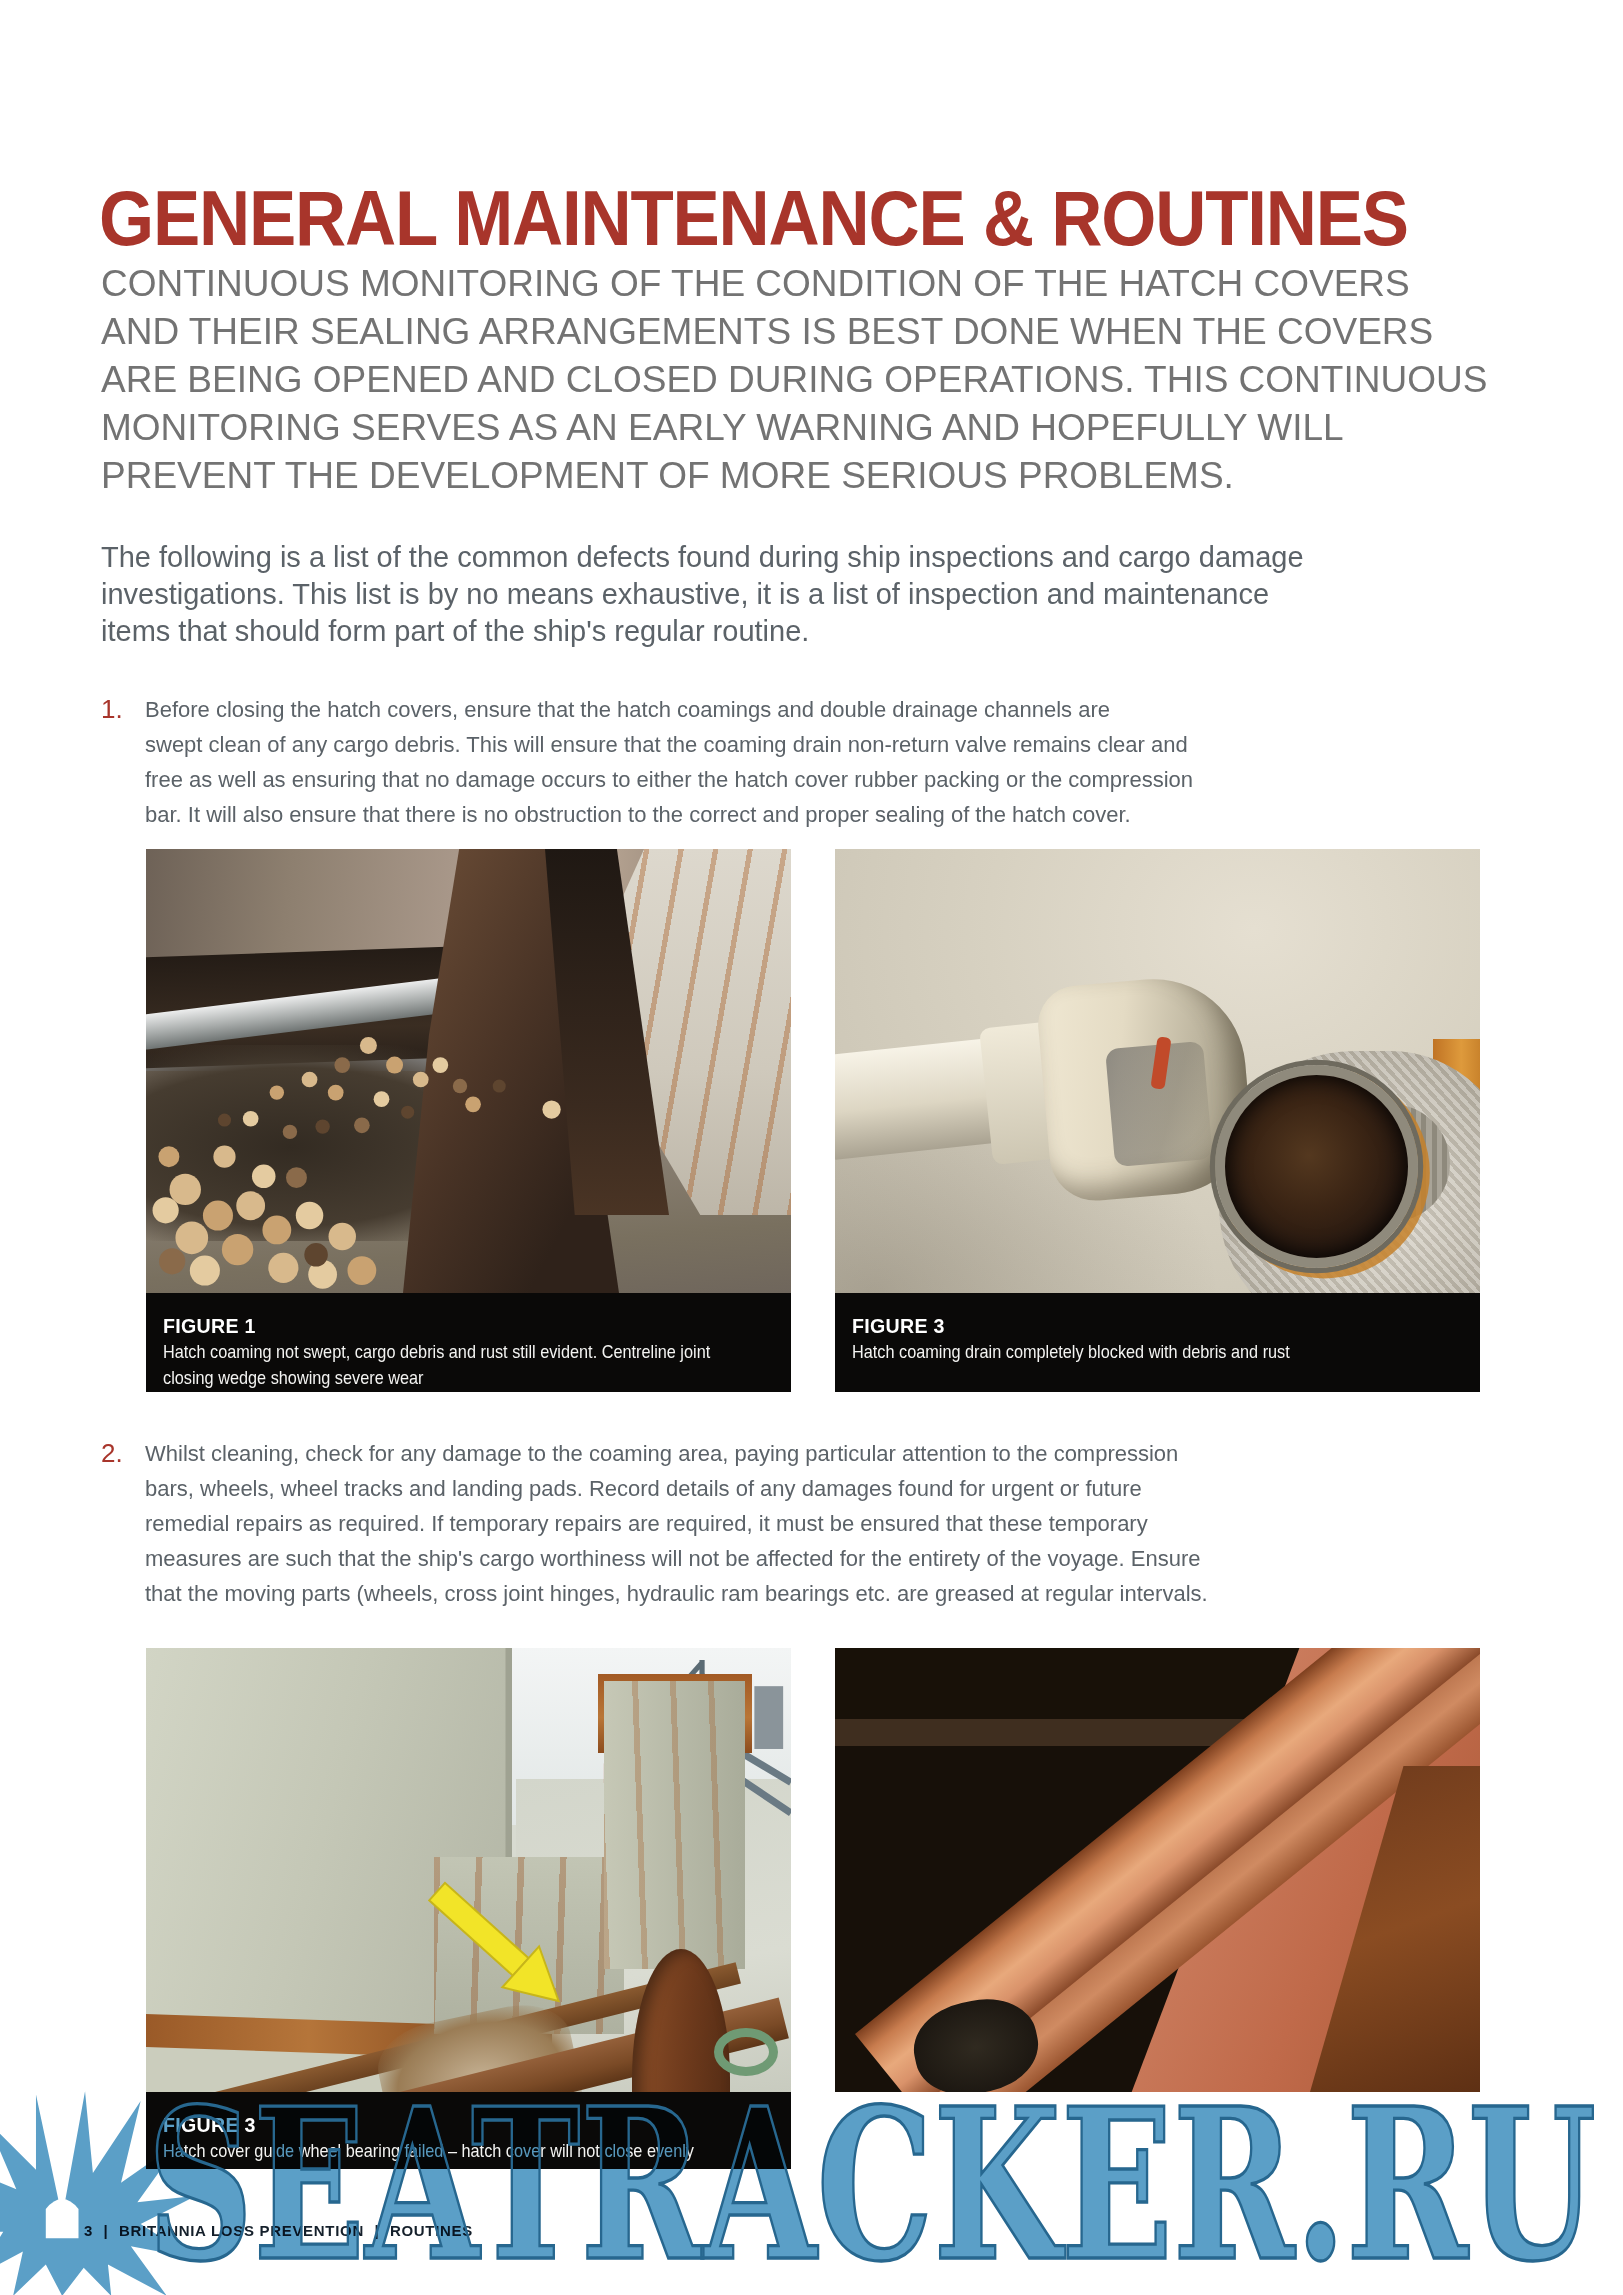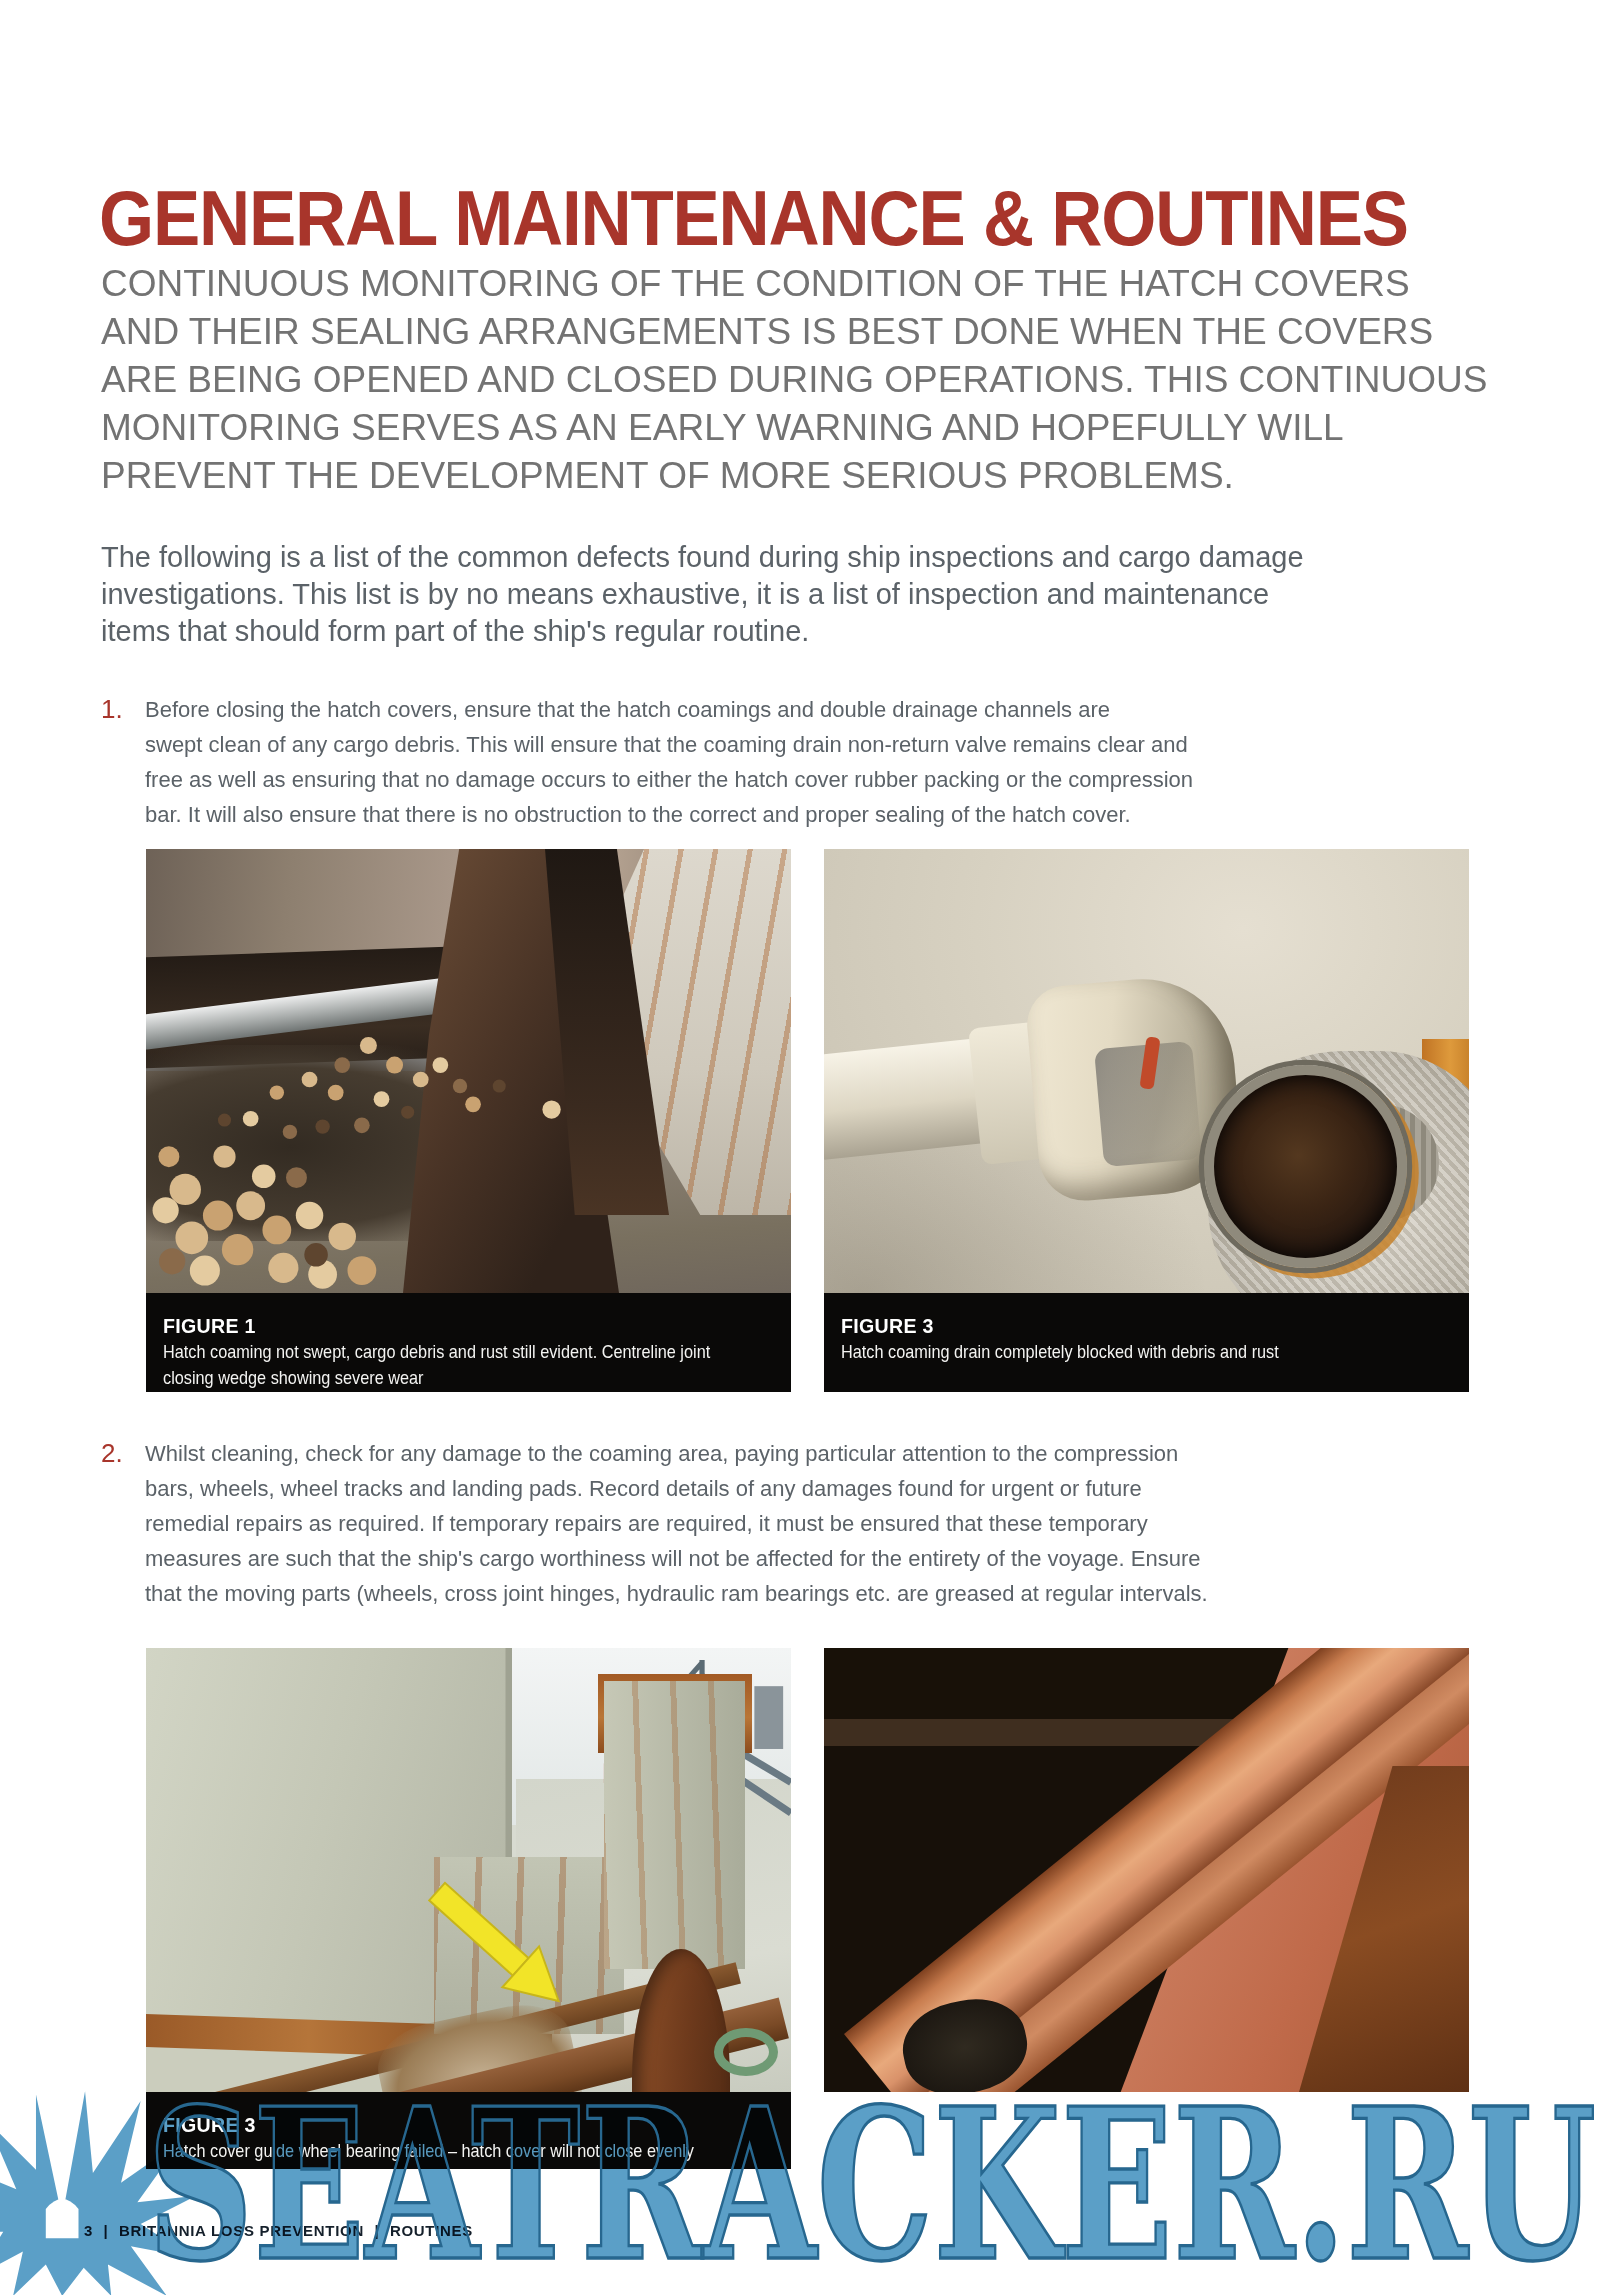--- a/index.html
+++ b/index.html
@@ -16,21 +16,21 @@
 
   .bodytext{position:absolute;left:101px;top:539px;font-size:29px;line-height:37px;
             color:#5B6268;}
 
   .list-item{position:absolute;left:101px;display:flex;align-items:flex-start;}
   .item1{top:692px;width:1492px;}
   .item2{top:1436px;width:1492px;}
   .list-num{width:44px;flex:0 0 44px;font-size:26px;line-height:35px;color:#A8352B;font-weight:400;}
   .list-text{font-size:22px;line-height:35px;color:#5B6268;}
 
-  .figrow{position:absolute;left:146px;display:flex;gap:33px;}
+  .figrow{position:absolute;left:146px;display:flex;gap:44px;}
   .figrow1{top:849px;}
   .figrow2{top:1648px;}
   figure{margin:0;width:645px;}
   .photo{position:relative;width:645px;height:444px;overflow:hidden;background:#888;}
   .photo>div, .photo>svg{position:absolute;}
   figcaption{background:#0A0908;color:#fff;padding:19.6px 18.3px 0 17px;box-sizing:border-box;width:645px;}
   .cap1{height:99px;}
   .cap2{height:77px;}
   .fig-label{font-size:19.6px;font-weight:700;line-height:26px;letter-spacing:0.3px;}
   .fig-text{font-size:17.7px;line-height:26px;font-weight:400;color:#f4f4f2;

